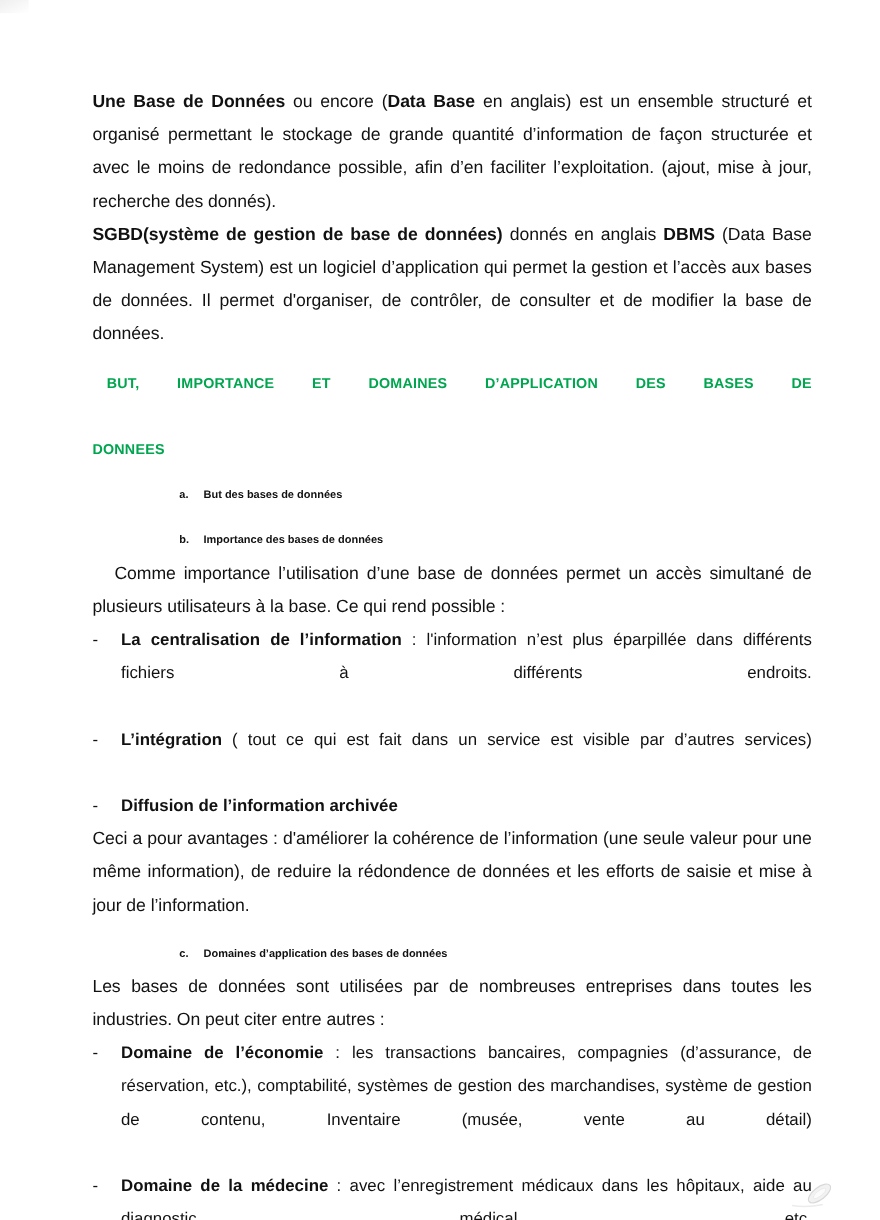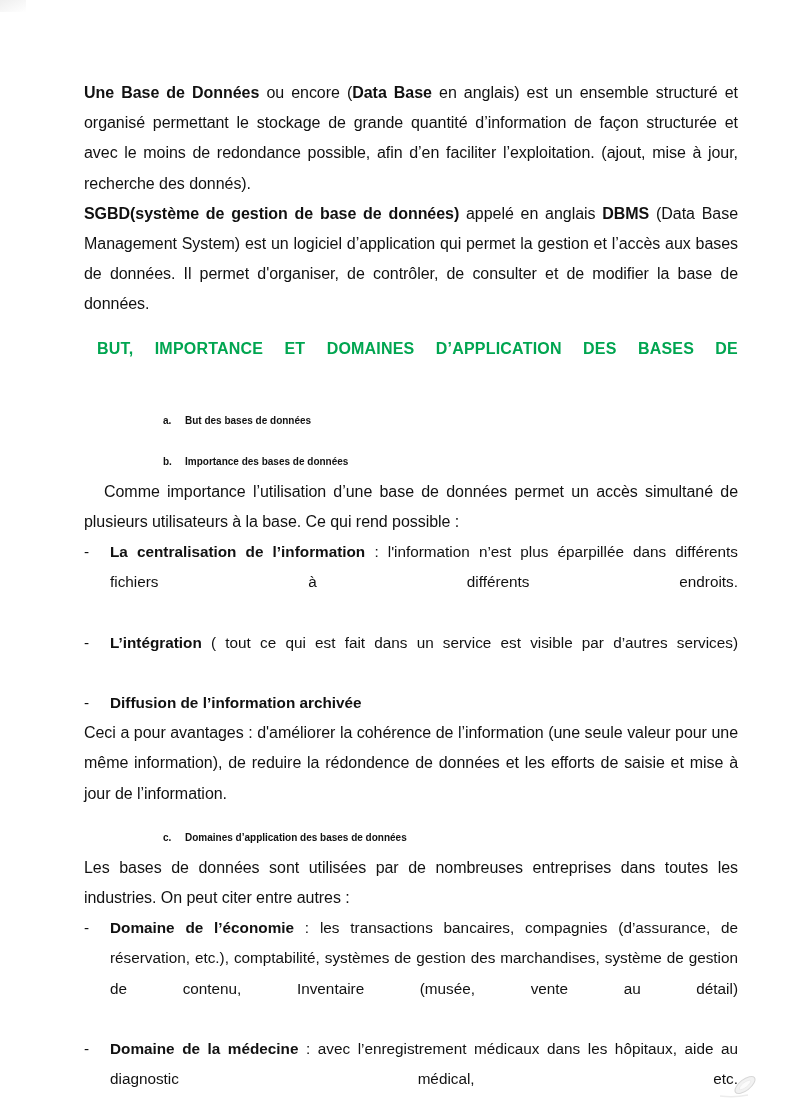--- a/index.html
+++ b/index.html
@@ -45,21 +45,21 @@
     letter-spacing: -0.05px;
   }
   .para.tight {
     line-height: 23.5px;
   }
   b, strong { font-weight: 700; }
 
   .green-heading {
     color: #00a550;
     font-weight: 700;
-    font-size: 16px;
+    font-size: 13px;
     line-height: 30px;
     text-align: justify;
     text-indent: 13px;
     letter-spacing: 0.2px;
   }
   .green-heading .line1 {
     display: block;
     text-align: justify;
   }
   .green-heading .line1::after {
@@ -123,26 +123,27 @@
 <body>
 
 <div class="page">
 
   <div class="scan-edge-top"></div>
 
   <div class="content">
 
     <p class="para"><b>Une Base de Données</b><span> ou encore (</span><b>Data Base</b><span> en anglais) est un ensemble structuré et organisé permettant le stockage de grande quantité d’information de façon structurée et avec le moins de redondance possible, afin d’en faciliter l’exploitation. (ajout, mise à jour, recherche des donnés).</span></p>
 
-    <p class="para"><b>SGBD(système de gestion de base de données)</b><span> appelé en anglais </span><b>DBMS</b><span> (Data Base Management System) est un logiciel d’application qui permet la gestion et l’accès aux bases de données. Il permet d'organiser, de contrôler, de consulter et de modifier la base de données.</span></p>
+    <p class="para"><b>SGBD(système de gestion de base de données)</b><span> donnés en anglais </span><b>DBMS</b><span> (Data Base Management System) est un logiciel d’application qui permet la gestion et l’accès aux bases de données. Il permet d'organiser, de contrôler, de consulter et de modifier la base de données.</span></p>
 
     <div class="sp-14"></div>
 
     <div class="green-heading">
       <span class="line1">BUT, IMPORTANCE ET DOMAINES D’APPLICATION DES BASES DE</span>
+      <span class="line2">DONNEES</span>
     </div>
 
     <div class="sp-12"></div>
 
     <div class="sub-heading"><span class="marker">a.</span><span>But des bases de données</span></div>
 
     <div class="sp-3"></div>
 
 
     <div class="sp-8"></div>

